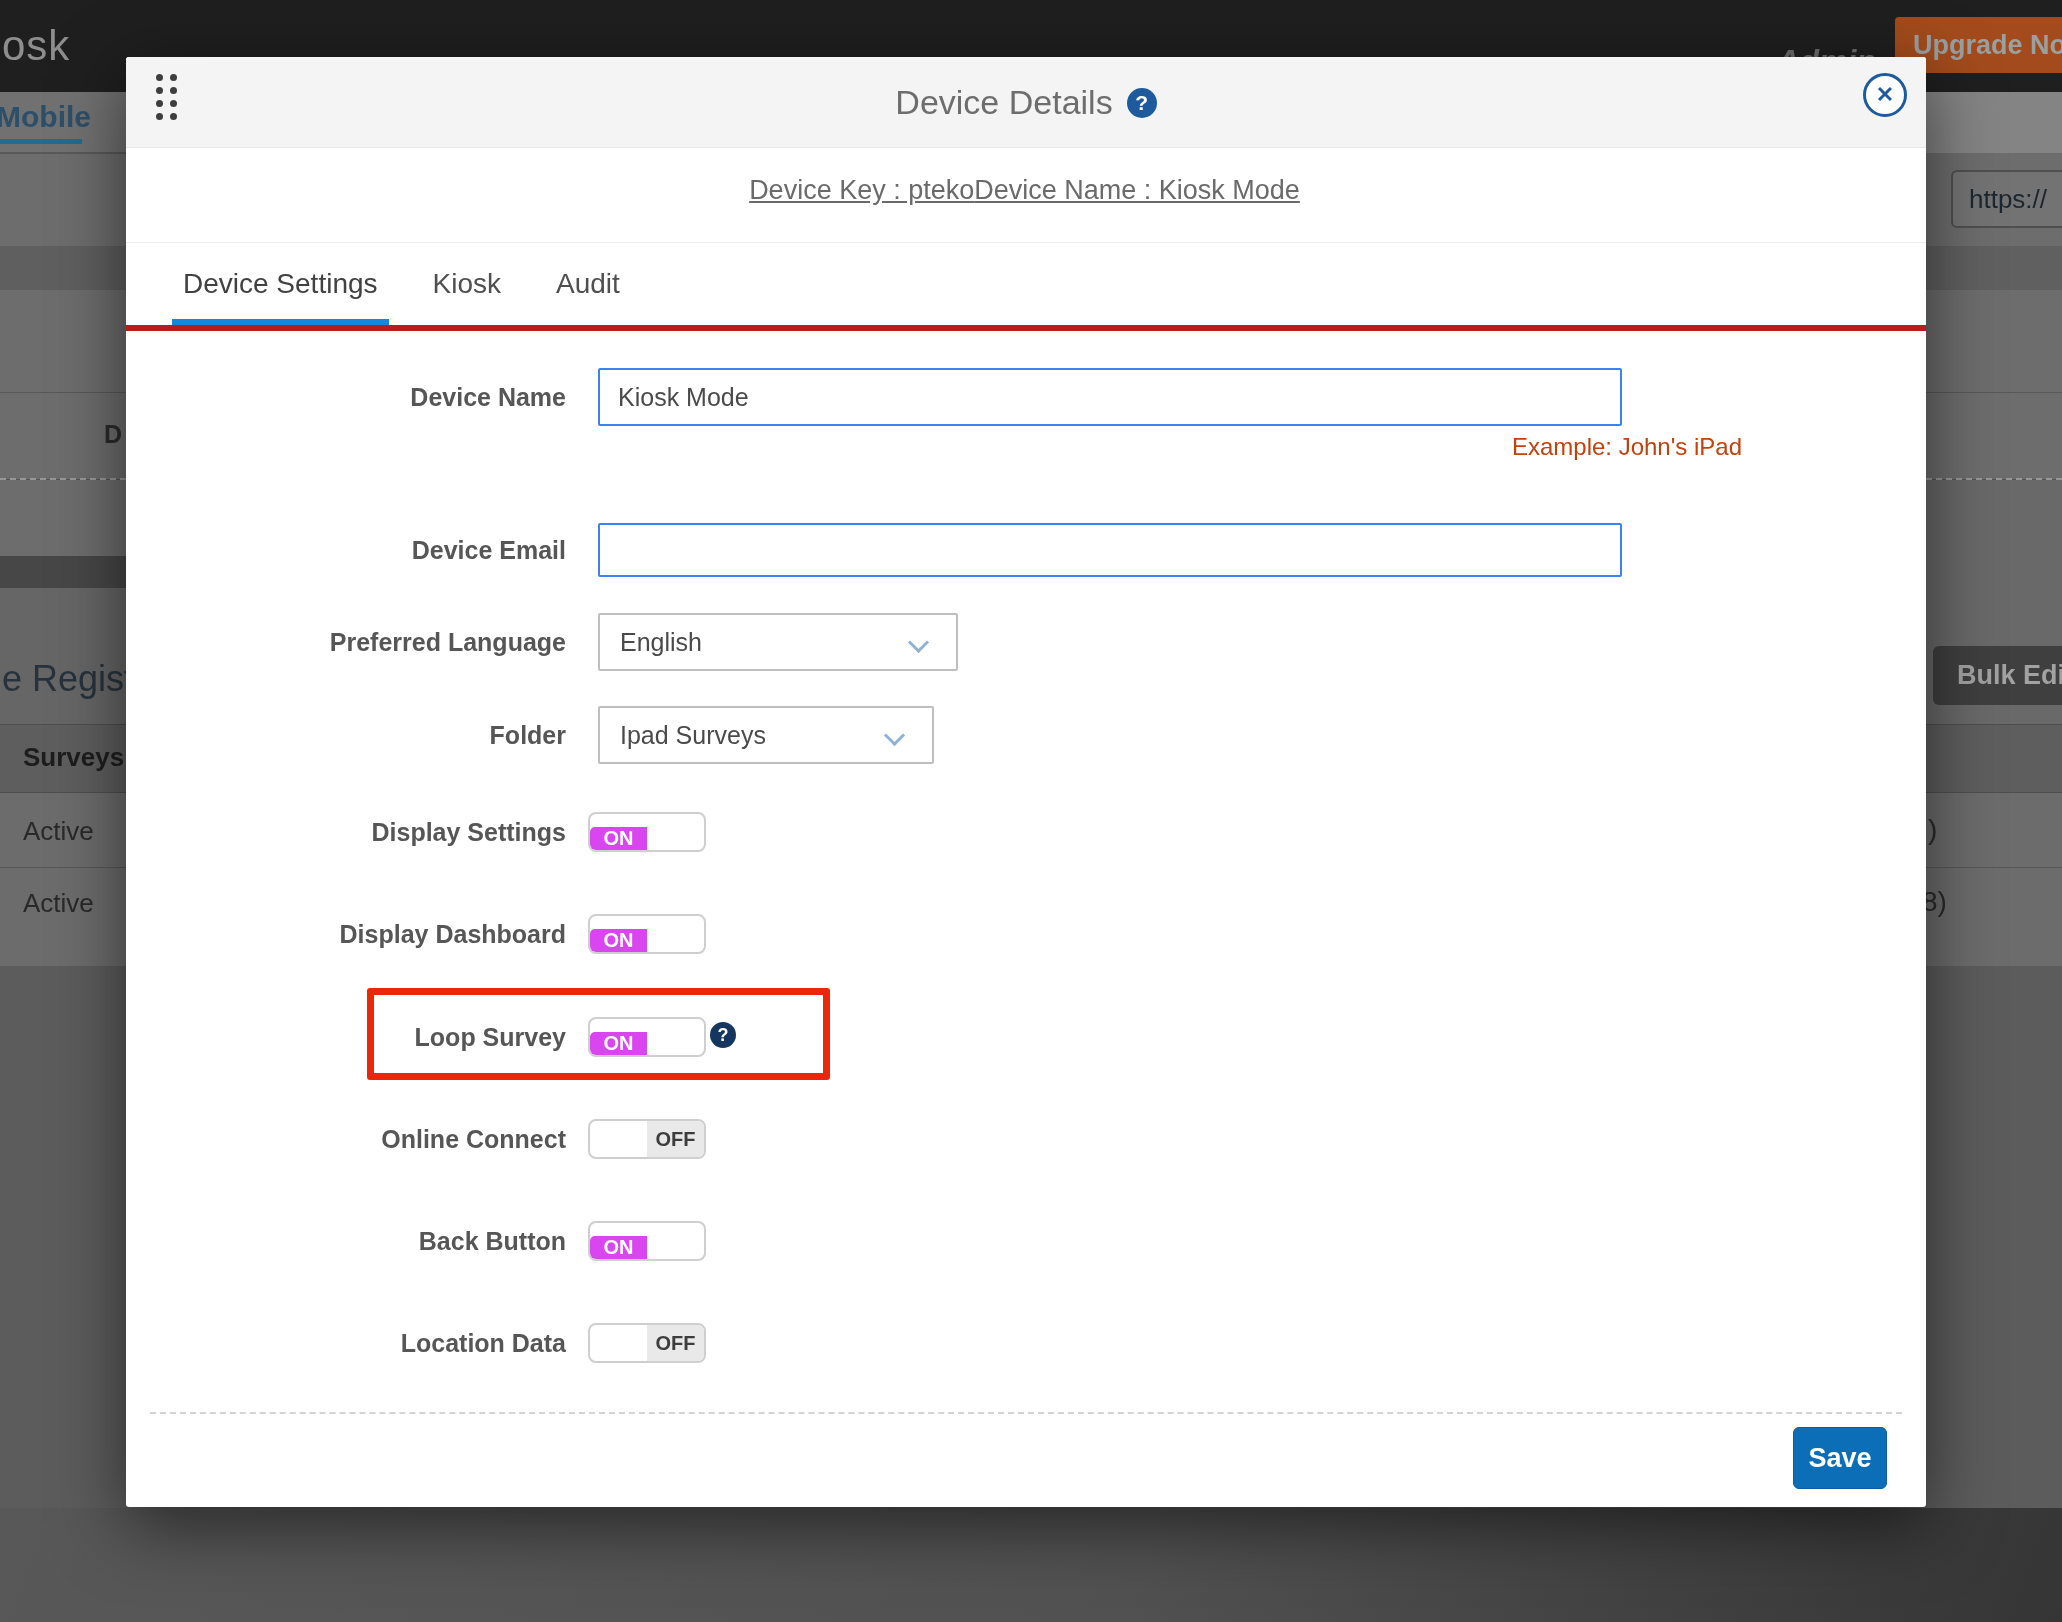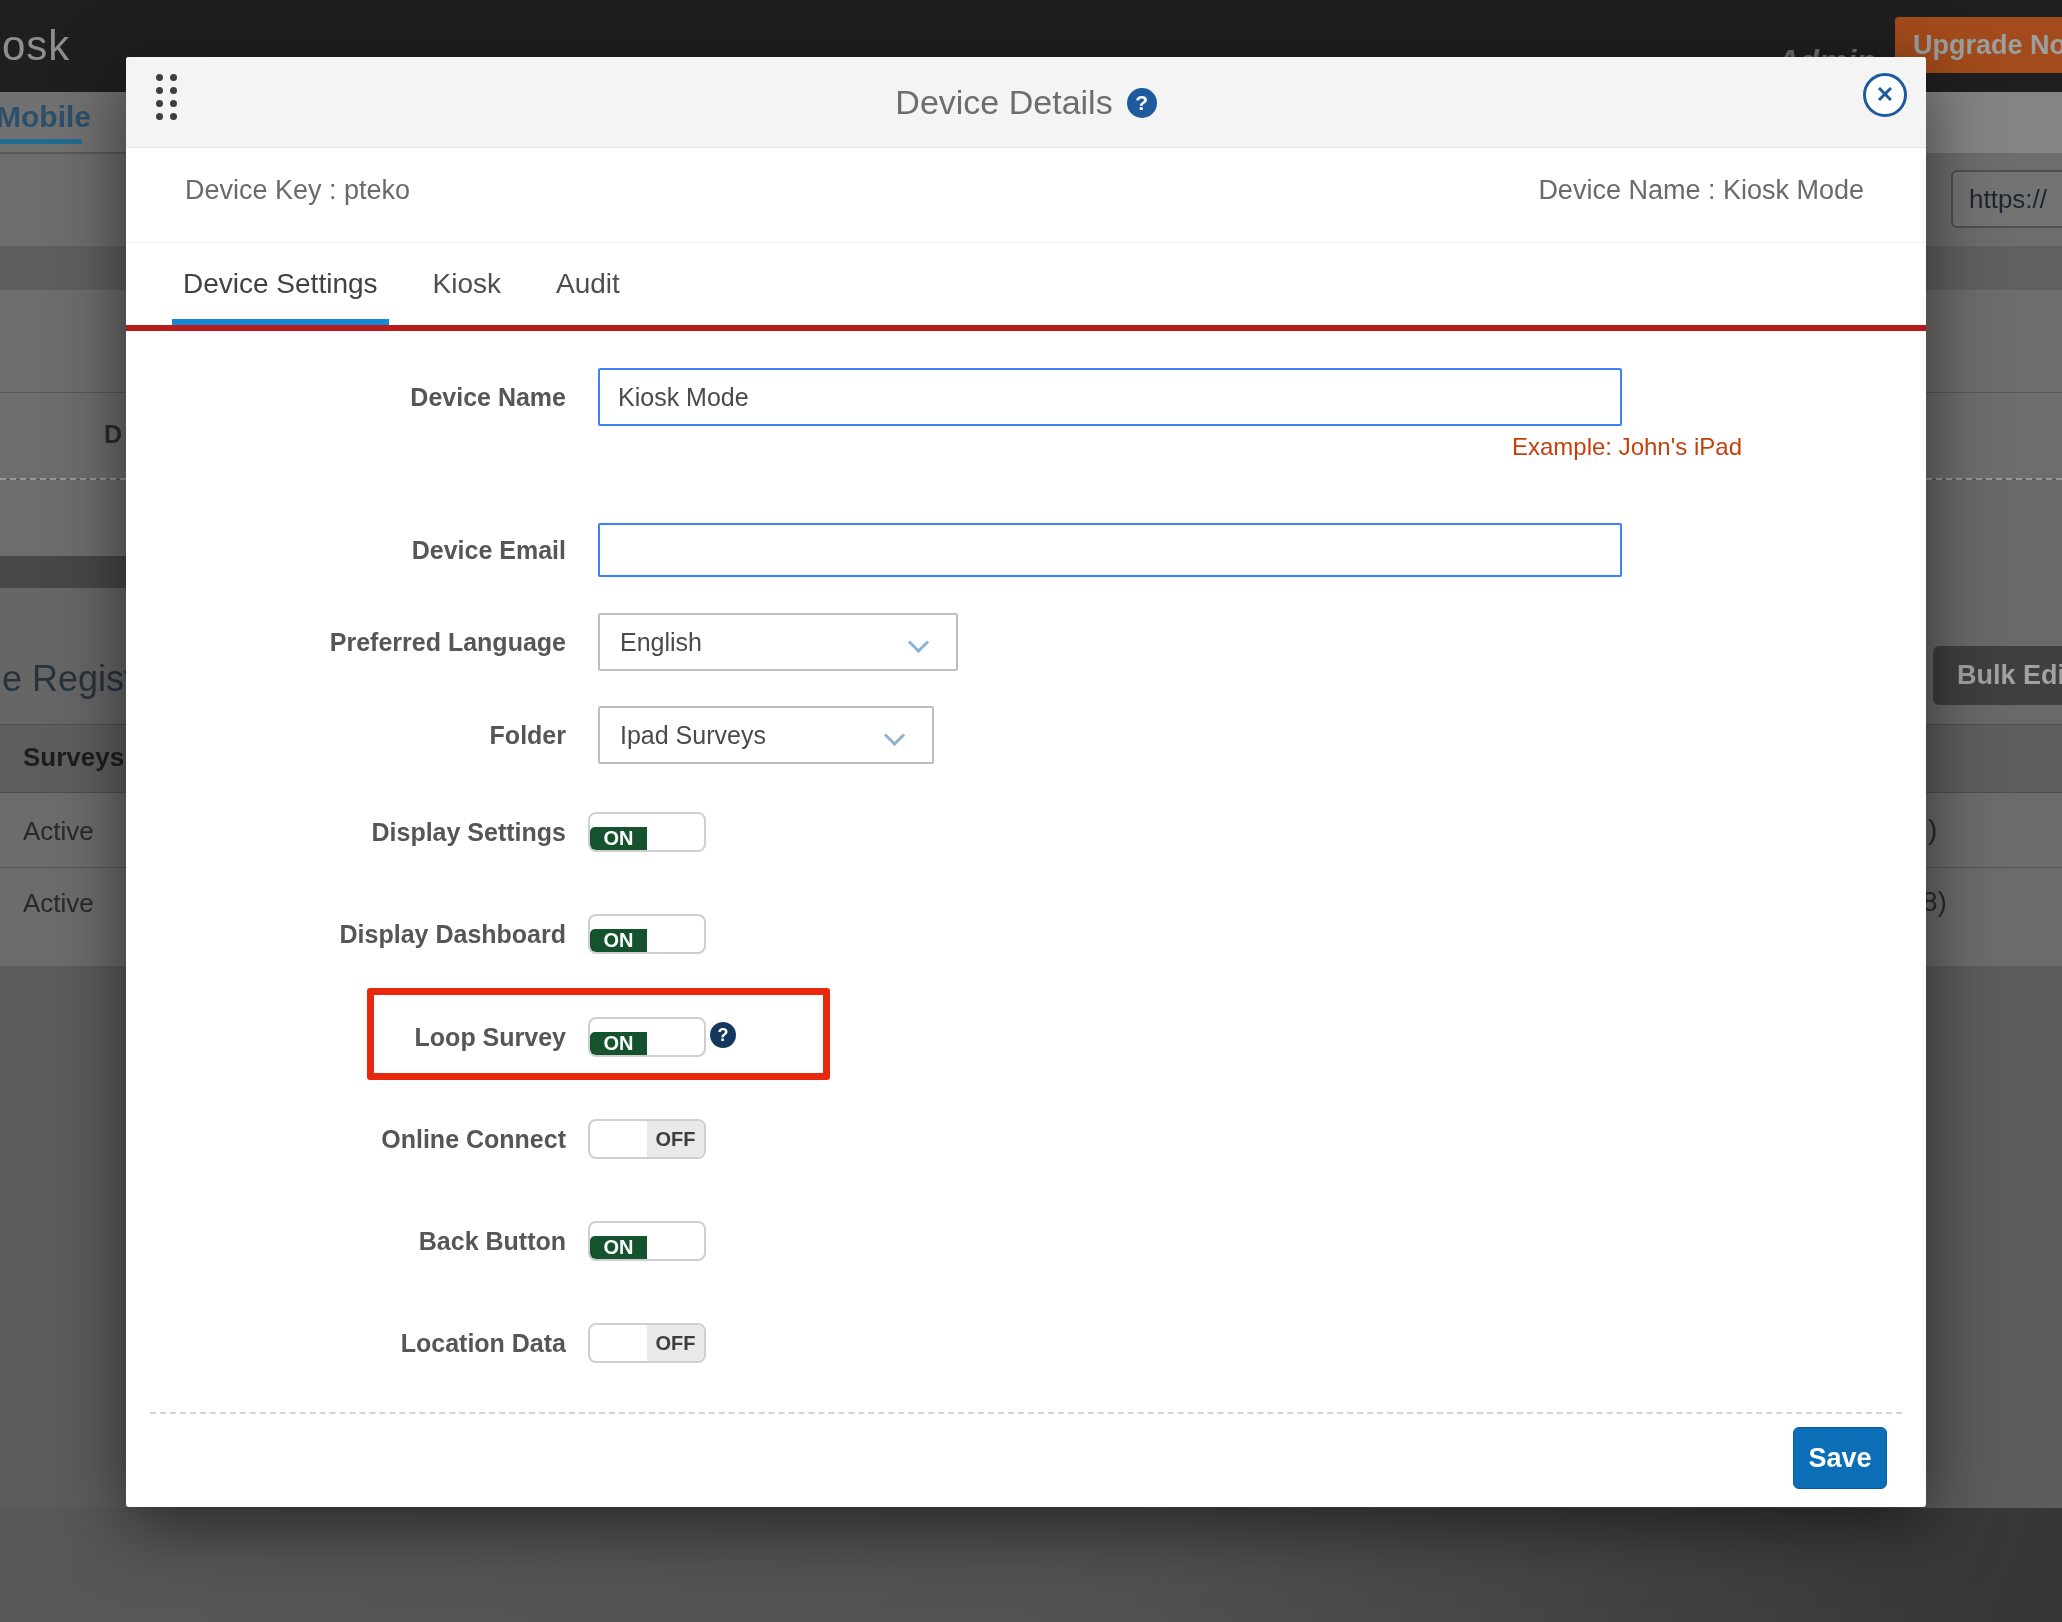--- a/index.html
+++ b/index.html
@@ -83,21 +83,21 @@
     justify-content:center; gap:14px; }
   .modal-title { font-size:34px; color:#6d6d6d; }
   .help-badge { width:30px; height:30px; border-radius:50%; background:#1d5a9e; color:#fff;
     font-size:21px; font-weight:700; display:flex; align-items:center; justify-content:center; }
   .close-btn { left:1737px; top:16px; width:44px; height:44px; border:3px solid #1d5a9e;
     border-radius:50%; background:#fff; color:#1d5a9e; font-size:22px; font-weight:700;
     display:flex; align-items:center; justify-content:center; cursor:pointer; }
 
   .modal-subheader { left:0; top:91px; width:1800px; height:95px; background:#fff;
     border-bottom:1px solid #ededed; display:flex; align-items:center;
-    justify-content:space-between; padding:0 62px 9px 59px; font-size:27px; color:#6a6a6a; }
+    justify-content:center; padding:0 62px 9px 59px; font-size:27px; color:#6a6a6a;text-decoration:underline; }
 
   .tabbar { left:0; top:186px; width:1800px; height:88px; border-bottom:6px solid #b91c1c;
     display:flex; align-items:stretch; padding-left:46px; column-gap:33px; }
   .tab { display:flex; align-items:center; padding:6px 11px 0 11px; font-size:28px;
     color:#4f4f4f; border-bottom:6px solid transparent; cursor:pointer; }
   .tab.active { color:#414141; border-bottom-color:#1787d8; }
 
   .form-label { position:absolute; left:0; width:440px; display:flex; align-items:center;
     justify-content:flex-end; font-size:25px; font-weight:700; color:#565656; }
   .text-input { position:absolute; left:472px; width:1024px; border:2px solid #3b82f6;
@@ -108,21 +108,21 @@
   .select-box { position:absolute; left:472px; height:58px; border:2px solid #bfbfbf;
     border-radius:2px; background:#fff; display:flex; align-items:center; padding-left:20px;
     font-size:25px; color:#4a4a4a; cursor:pointer; }
   .chevron { position:absolute; right:30px; top:20px; width:15px; height:15px;
     border-left:3px solid #8fb2d4; border-bottom:3px solid #8fb2d4; transform:rotate(-45deg); }
 
   .toggle { position:absolute; left:462px; width:118px; height:40px; border:2px solid #cfcfcf;
     border-radius:8px; background:#fff; display:flex; overflow:hidden; cursor:pointer; }
   .toggle .half { width:50%; display:flex; align-items:center; justify-content:center;
     font-size:20px; font-weight:700; }
-  .toggle .on-half { background:#14532d; color:#fff; border-radius:5px 0 0 5px;margin-top:13px; }
+  .toggle .on-half { background:#d946ef; color:#fff; border-radius:5px 0 0 5px;margin-top:13px; }
   .toggle .off-half { background:#e9e9e9; color:#3d3d3d; border-radius:0 5px 5px 0; }
 
   .hl-rect { position:absolute; left:241px; top:931px; width:463px; height:92px;
     border:7px solid #e8270c; border-radius:3px; pointer-events:none; }
   .loop-help { position:absolute; left:584px; top:965px; width:26px; height:26px;
     border-radius:50%; background:#15375f; color:#fff; font-size:18px; font-weight:700;
     display:flex; align-items:center; justify-content:center; }
 
   .footer-dash { position:absolute; left:24px; top:1355px; width:1752px;
     border-top:2px dashed #d4d4d4; }

